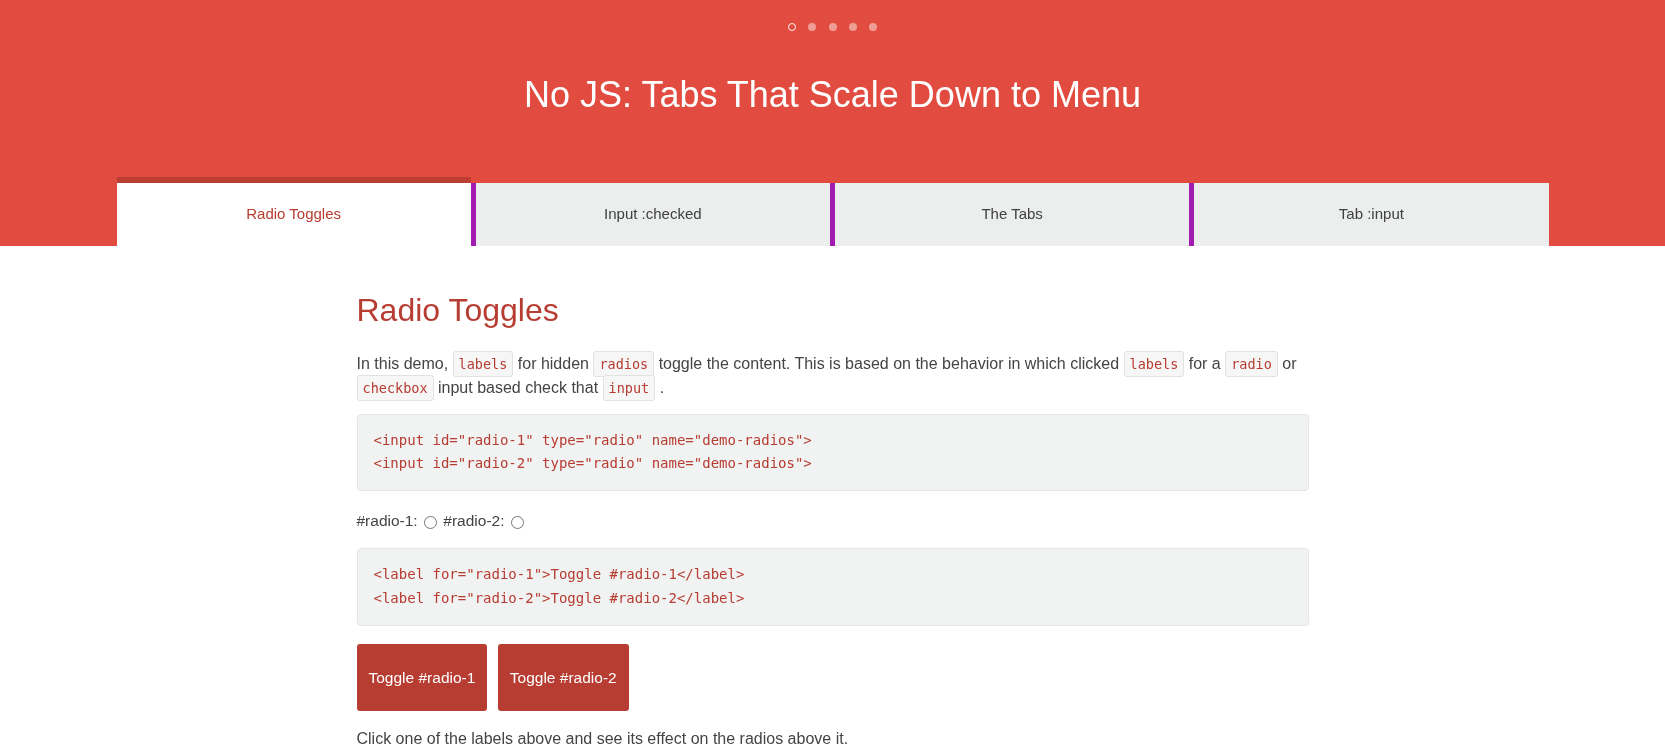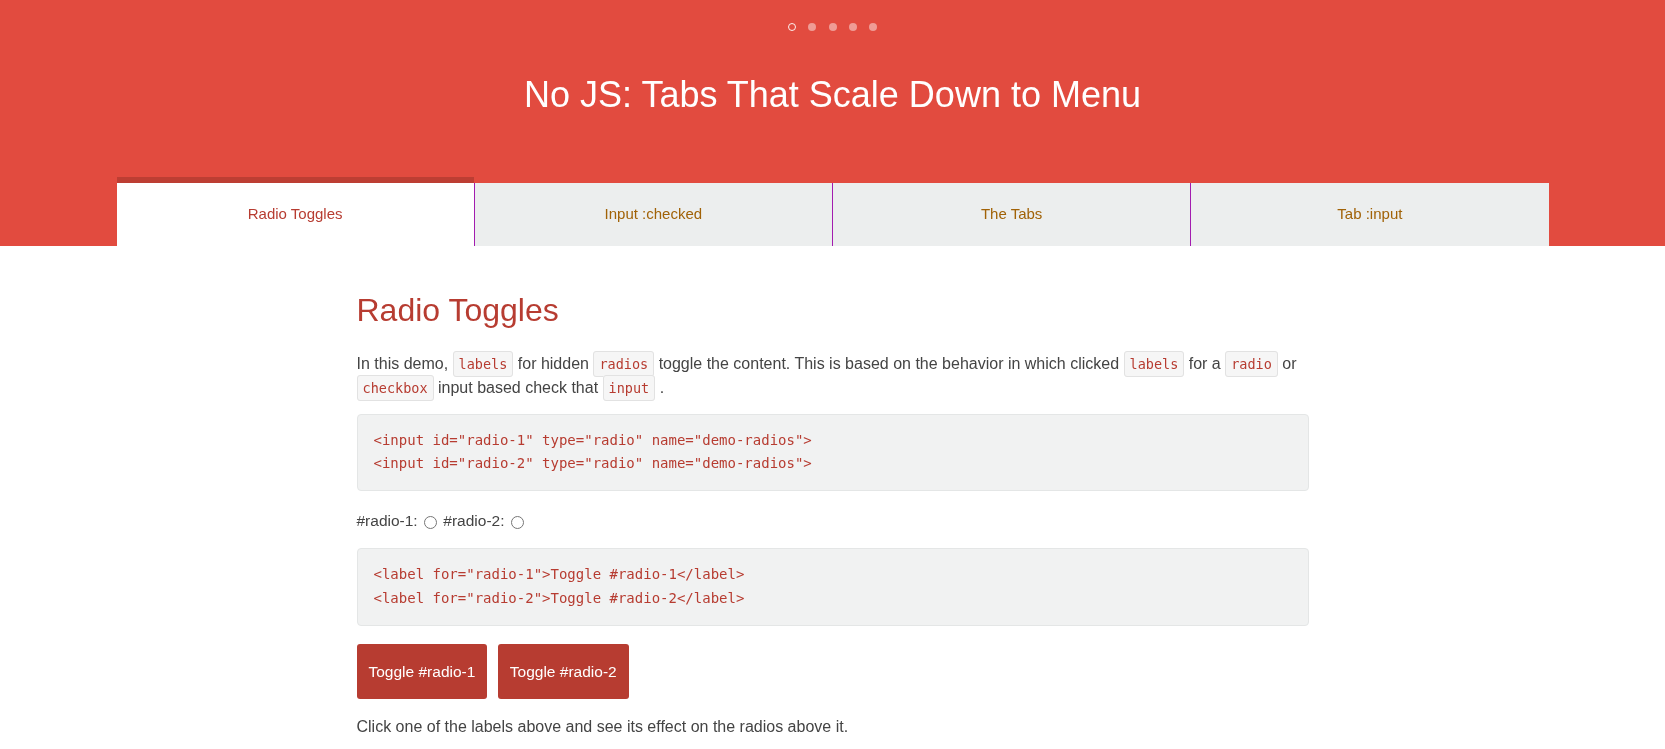--- a/index.html
+++ b/index.html
@@ -49,23 +49,23 @@
   .tabs {
     display: flex;
     width: 100%;
     background: #eceeee;
   }
   .tab {
     flex: 1;
     text-align: center;
     padding: 20px 0;
     font-size: 15px;
-    color: #a16207;
+    color: #404040;
     background: #eceeee;
-    border-left: 1px solid #a21caf;
+    border-left: 5px solid #a21caf;
     cursor: pointer;
     position: relative;
   }
   .tab:first-child {
     border-left: none;
   }
   .tab.active {
     background: #fff;
     color: #b73c31;
   }
@@ -121,21 +121,21 @@
     font-size: 15.5px;
   }
   .radio-line input[type="radio"] {
     margin: 0 2px 0 2px;
     vertical-align: middle;
   }
   .toggle-btn {
     display: inline-block;
     background: #b73c31;
     color: #fff;
-    padding: 16px 12px;
+    padding: 22px 12px;
     border-radius: 3px;
     font-size: 15.5px;
     margin-right: 6px;
     cursor: pointer;
     border: none;
   }
   .btn-row {
     margin: 0 0 16px 0;
   }
 </style>

